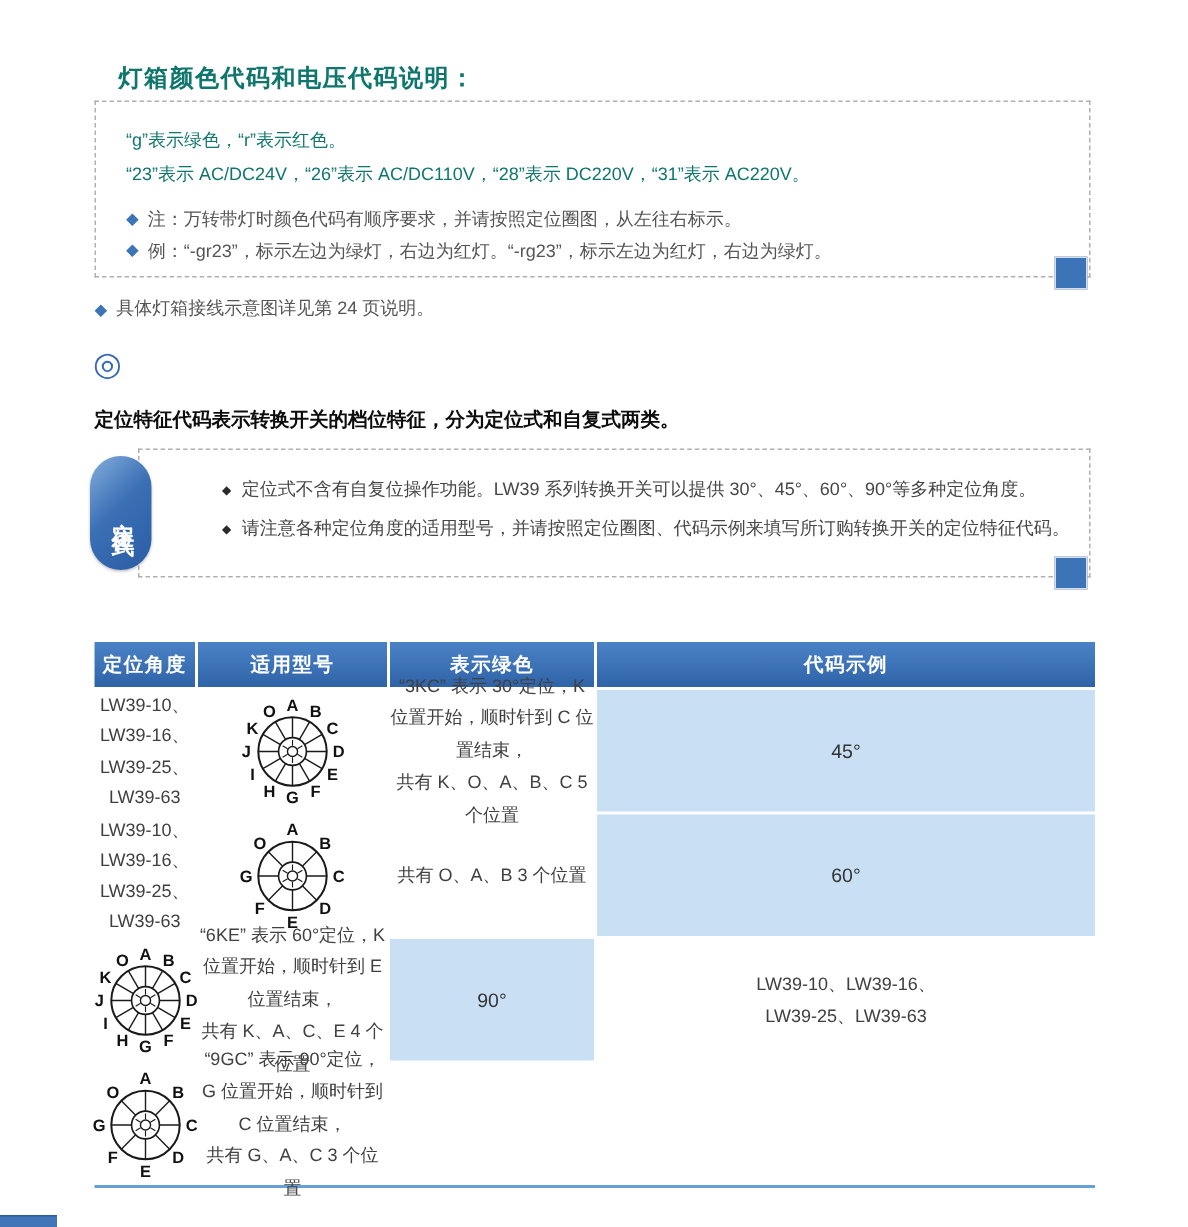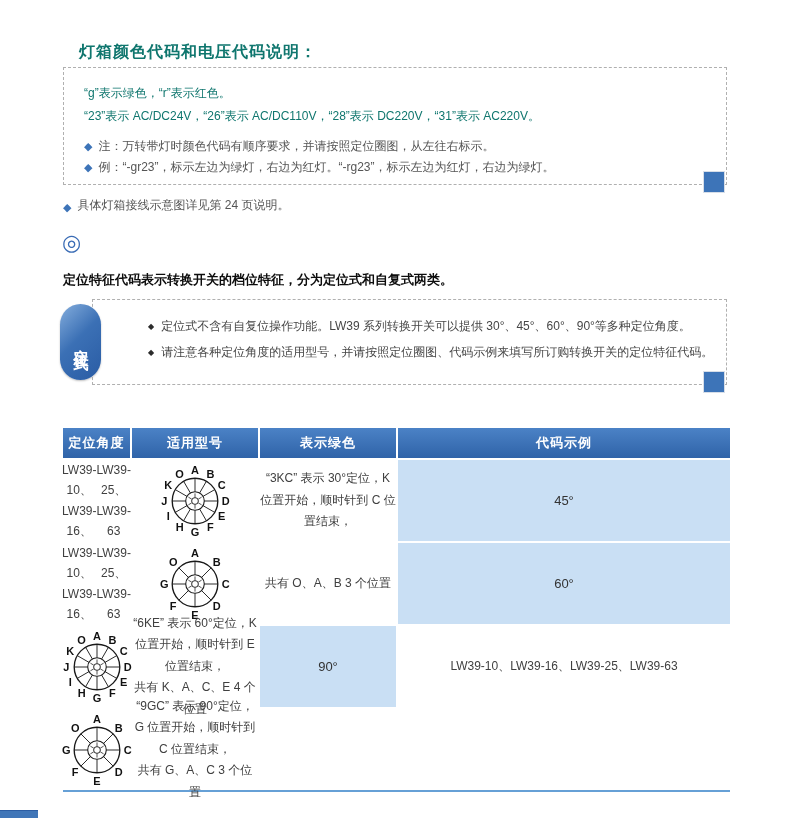--- a/index.html
+++ b/index.html
@@ -62,21 +62,21 @@
     display:grid;grid-template-columns:67px 126px 136px 1fr;gap:2px;
     background:#ffffff;border-bottom:2px solid #66a0d6;
   }
   .th{
     background:linear-gradient(#4b82c6,#2f63a8);color:#ffffff;
     font-size:13px;font-weight:bold;height:30px;
     display:flex;align-items:center;justify-content:center;letter-spacing:1px;
   }
   .td{display:flex;align-items:center;justify-content:center;height:81px;}
   .td.angle{background:#c9dff4;color:#333;font-size:13px;}
-  .td.models{font-size:12px;color:#404040;line-height:1.7;text-align:center;}
+  .td.models{flex-direction:column;font-size:12px;color:#404040;line-height:1.7;text-align:center;}
   .td.example{flex-direction:column;font-size:12px;color:#404040;line-height:1.8;text-align:center;}
   .dial-svg{display:block;line-height:0;}
   
   .footer-bar{
     position:absolute;left:0;top:810px;width:38px;height:8px;background:#4076b8;
     border-top:1px solid #2c5da3;
   }
 </style>
 </head>
 <body>
@@ -173,20 +173,21 @@
             <line x1="2.755455298081545e-16" y1="-4.5" x2="5.51091059616309e-16" y2="-9" stroke="#1a1a1a" stroke-width="0.9"></line>
             <line x1="3.897114317029974" y1="-2.2499999999999996" x2="7.794228634059948" y2="-4.499999999999999" stroke="#1a1a1a" stroke-width="0.9"></line>
             <line x1="3.897114317029974" y1="2.2499999999999996" x2="7.794228634059948" y2="4.499999999999999" stroke="#1a1a1a" stroke-width="0.9"></line>
             <line x1="2.755455298081545e-16" y1="4.5" x2="5.51091059616309e-16" y2="9" stroke="#1a1a1a" stroke-width="0.9"></line>
             <line x1="-3.897114317029974" y1="2.2499999999999996" x2="-7.794228634059948" y2="4.499999999999999" stroke="#1a1a1a" stroke-width="0.9"></line>
             <line x1="-3.8971143170299736" y1="-2.2500000000000004" x2="-7.794228634059947" y2="-4.500000000000001" stroke="#1a1a1a" stroke-width="0.9"></line>
           </svg></span>
       </div>
   <div class="td example row-odd">
         <div>“3KC” 表示 30°定位，K 位置开始，顺时针到 C 位置结束，</div>
+        <div>共有 K、O、A、B、C 5 个位置</div>
       </div>
 
   <div class="td angle row-even">45°</div>
   <div class="td models row-even">
         <div>LW39-10、LW39-16、</div>
         <div>LW39-25、LW39-63</div>
       </div>
   <div class="td dial row-even">
         <span class="dial-svg"><svg viewBox="-51 -45 102 90" width="88" height="76">
             <circle cx="0" cy="0" r="27" fill="none" stroke="#1a1a1a" stroke-width="1.6"></circle>

